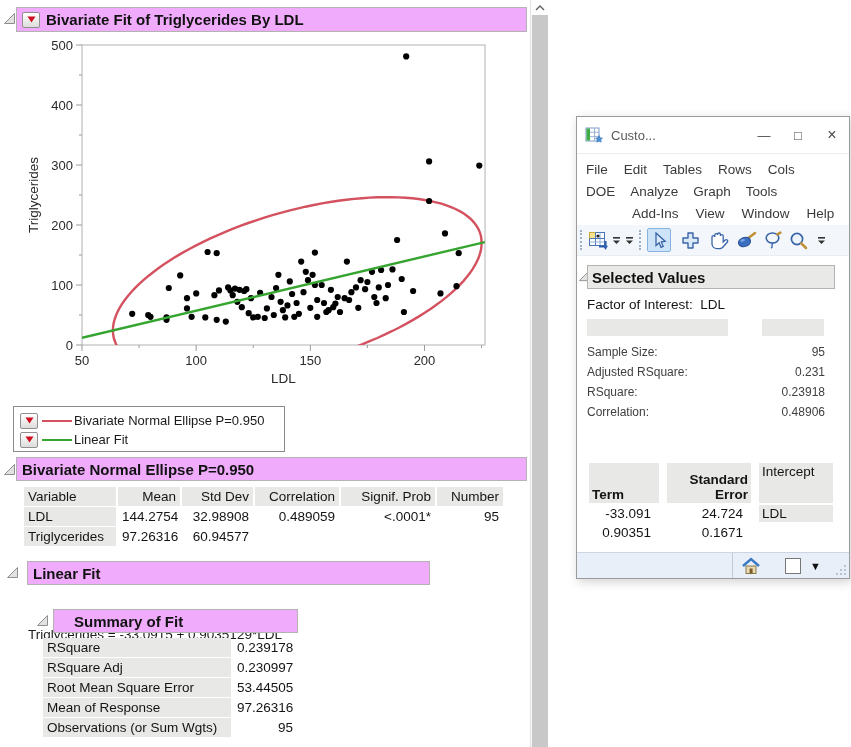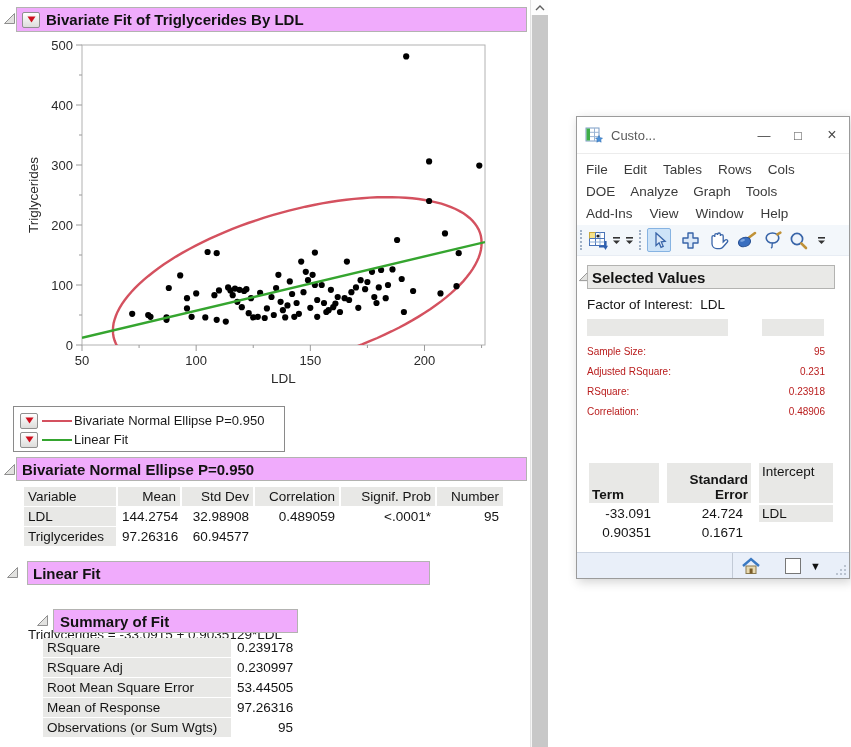--- a/index.html
+++ b/index.html
@@ -33,28 +33,28 @@
   #scroll-thumb{position:absolute;left:1px;top:15px;width:16px;height:732px;background:#c8c8c8;}
   
   #tool-window{left:576px;top:116px;width:272px;height:461px;background:#fff;
                border:1px solid #9b9b9b;box-shadow:2px 3px 10px rgba(0,0,0,.18);box-sizing:content-box;}
   #win-titlebar{height:36px;display:flex;align-items:center;border-bottom:1px solid #ececec;}
   #win-title{font-size:13px;color:#5a5a5a;margin-left:7px;flex:1 1 auto;}
   .win-btn{width:34px;height:36px;display:flex;align-items:center;justify-content:center;
            color:#4a4a4a;font-size:13px;}
   #menus{padding:5px 0 0 9px;font-size:13.5px;color:#3a3a3a;}
   .menurow{display:flex;line-height:22px;}
-  .menurow.g16{gap:16px;}.menurow.g15{gap:15px;}.menurow.g17{gap:17px;}
+  .menurow.g16{gap:16px;}.menurow.g15{gap:15px;}.menurow.g17{gap:17px;margin-left:46px;}
   #toolbar{height:30px;background:#f3f7fb;display:flex;align-items:center;border-bottom:1px solid #e8edf4;}
   .grip{width:0;height:20px;border-left:2px dotted #9fb0c6;margin:0 4px 0 3px;}
   .tb-icon{display:flex;align-items:center;justify-content:center;margin:0 2px;}
   .tb-sel{background:#cde3f8;border:1px solid #86b3e2;border-radius:2px;width:22px;height:22px;}
   .sv-hdr{background:#e9e9e7;border:1px solid #b3b3b1;display:flex;align-items:center;
           font-weight:bold;font-size:15px;color:#121212;box-sizing:border-box;padding-left:4px;}
-  .sv-row{display:flex;justify-content:space-between;font-size:10px;color:#b91c1c;line-height:20px;}
+  .sv-row{display:flex;justify-content:space-between;font-size:12px;color:#404040;line-height:20px;}
   .blank-field{background:#e8e8e6;}
   #term-table{grid-template-columns:70px 84px 74px;column-gap:8px;}
   .tcell{box-sizing:border-box;font-size:13.5px;padding:1px 3px;white-space:pre-line;}
   .tcell.th{background:#e8e8e6;font-weight:bold;height:40px;display:flex;align-items:flex-end;}
   .tcell.th.right{justify-content:flex-end;text-align:right;}
   .tcell.lbl{background:#e8e8e6;}
   .tcell.num{text-align:right;padding-right:8px;}
   #statusbar{position:absolute;left:0;right:0;bottom:0;height:25px;background:#e9eff9;
              border-top:1px solid #ccd5e3;display:flex;align-items:center;}
   .sb-sep{width:1px;height:25px;background:#c2cad6;}
@@ -265,21 +265,21 @@
     <polygon points="11.5,1.5 11.5,11.5 1.5,11.5" fill="#e2e2e0" stroke="#8f8f8f"></polygon>
   </svg>
 <div class="abs hdrbar" style="left:27px;top:561px;width:403px;height:24px;padding-left:5px">
   <span>Linear Fit</span>
 </div>
 <div class="abs equation" style="left:28px;top:590px">Triglycerides = -33.0915 + 0.9035129*LDL</div>
 
 <svg class="abs disc" style="left:36px;top:614px" viewBox="0 0 13 13">
     <polygon points="11.5,1.5 11.5,11.5 1.5,11.5" fill="#e2e2e0" stroke="#8f8f8f"></polygon>
   </svg>
-<div class="abs hdrbar" style="left:53px;top:609px;width:245px;height:24px;padding-left:6px">
+<div class="abs hdrbar" style="left:53px;top:609px;width:245px;height:24px;padding-left:20px">
   <span>Summary of Fit</span>
 </div>
 <div id="summary-table" class="abs jmp-grid" style="left:43px;top:638px">
     <div class="cell lbl">RSquare</div>
     <div class="cell num">0.239178</div>
     <div class="cell lbl">RSquare Adj</div>
     <div class="cell num">0.230997</div>
     <div class="cell lbl">Root Mean Square Error</div>
     <div class="cell num">53.44505</div>
     <div class="cell lbl">Mean of Response</div>

